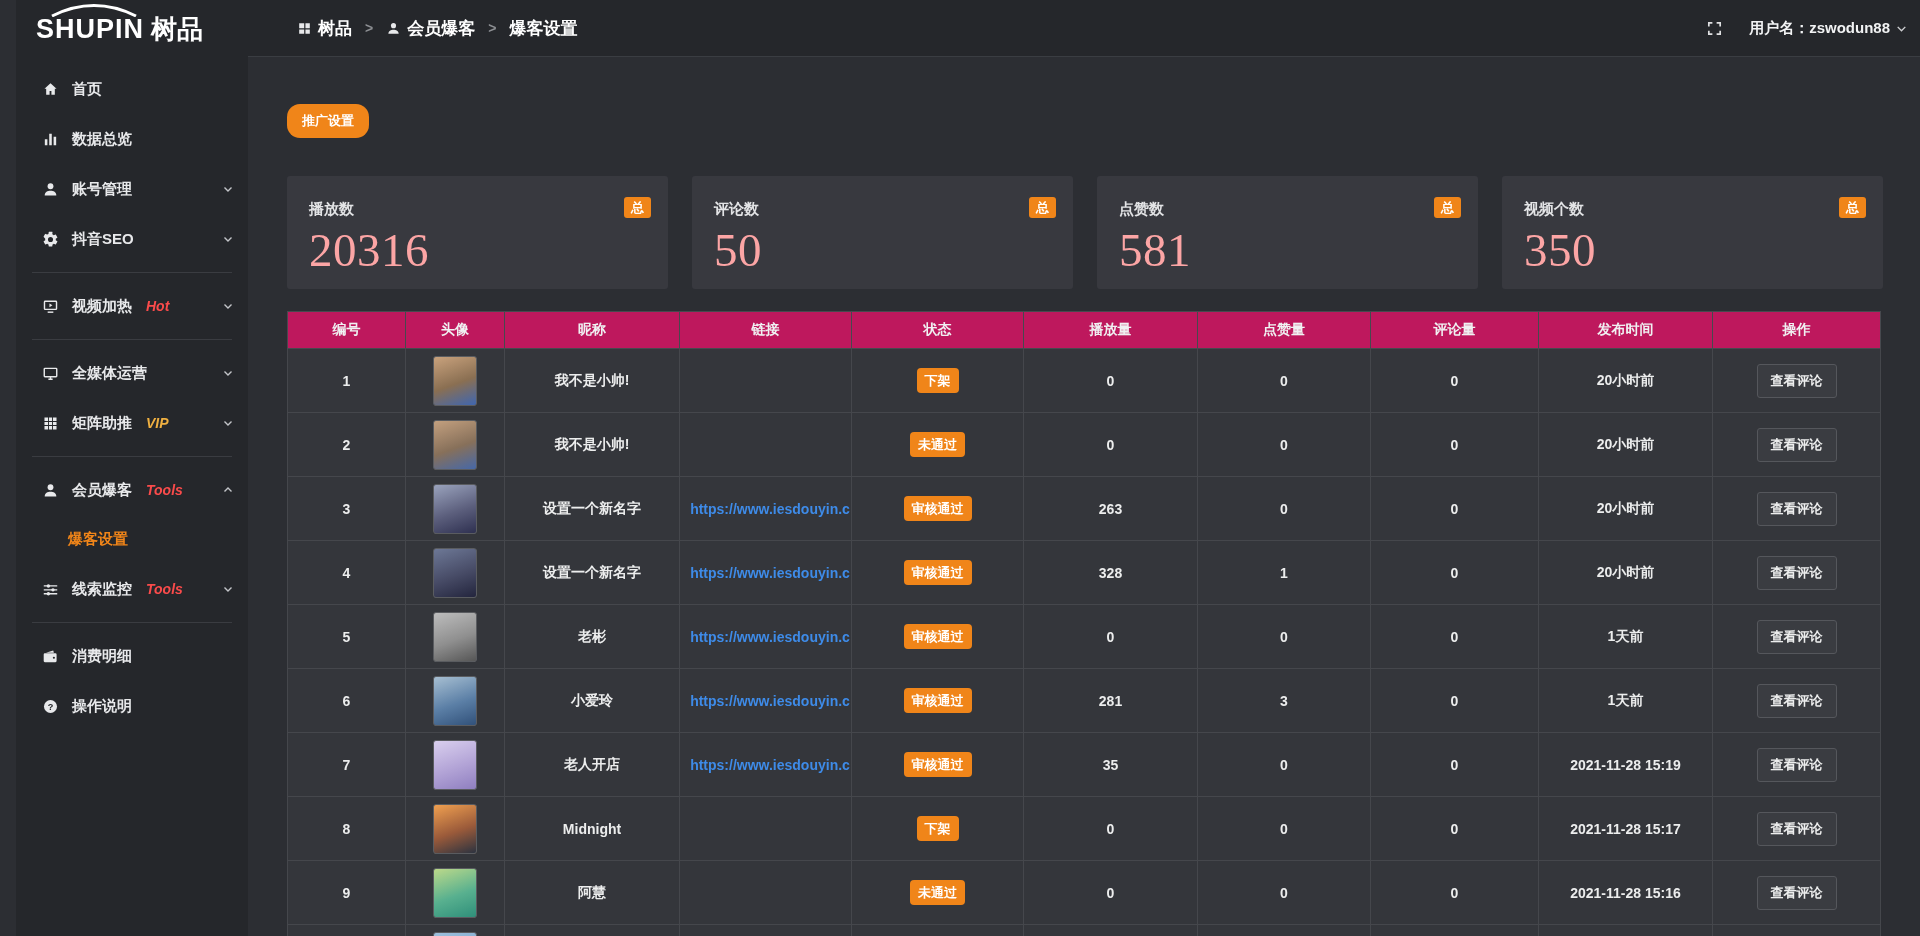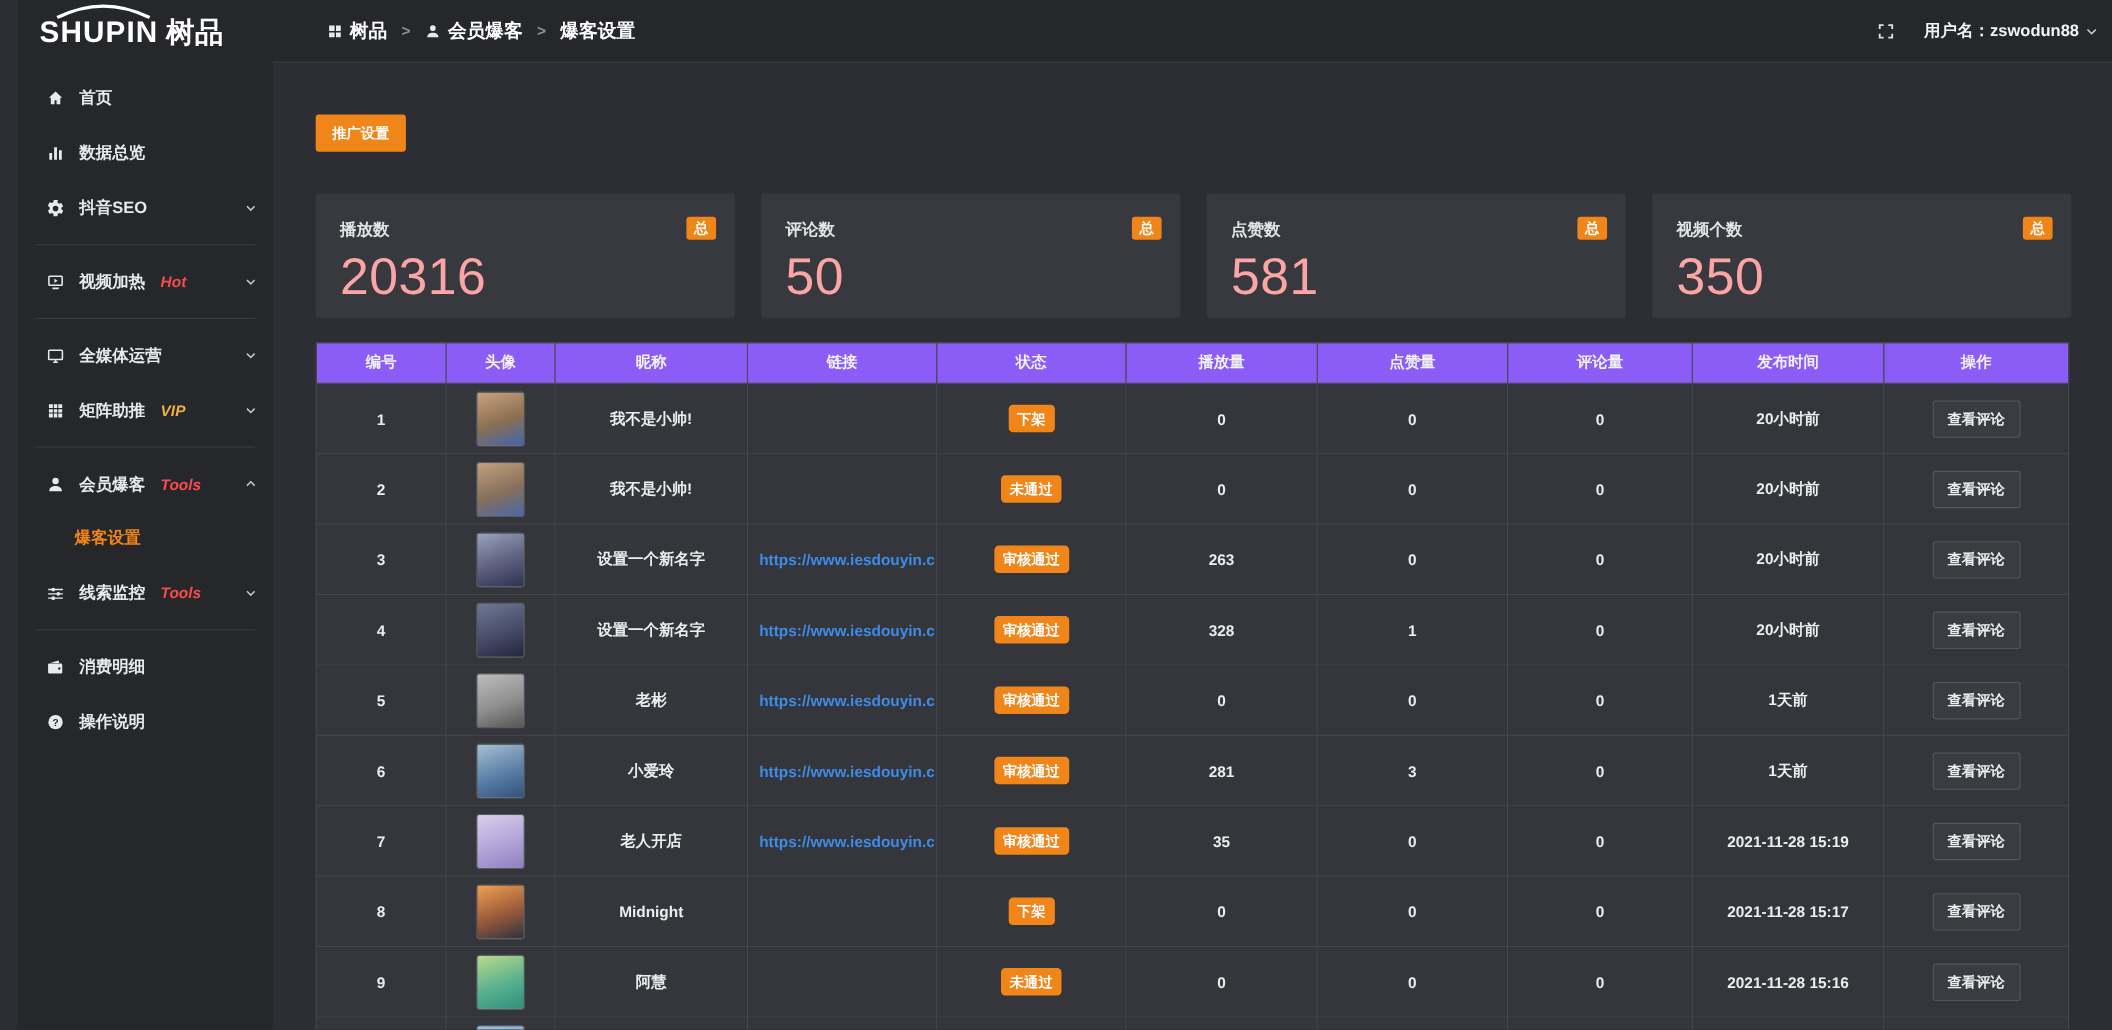--- a/index.html
+++ b/index.html
@@ -51,38 +51,38 @@
   .fs-btn { display:flex; color:#dfe0e2; cursor:pointer; margin-right:26px; }
   .user-box { display:flex; align-items:center; font-size:15px; font-weight:600; color:#f2f3f4; cursor:pointer;justify-content:center; }
   .user-box .uv-chevron { margin-left:5px; display:flex; color:#cfd0d3; }
   
   .content {
     position:absolute; left:232px; top:57px; width:1688px; height:879px;
     padding-left:55px; background:#2c2e33;
   }
   .promo-btn {
     margin-top:47px; display:inline-block; background:#f08519; color:#fff;
-    font-size:13px; font-weight:700; padding:8px 15px; border-radius:3px;
+    font-size:13px; font-weight:700; padding:8px 15px; border-radius:13px;
     border:none; cursor:pointer; font-family:inherit;
   }
-  .cards { display:flex; gap:24px; margin-top:38px; width:1596px; }
+  .cards { display:flex; gap:24px; margin-top:38px; width:1596px;font-family:Liberation Serif, serif; }
   .card {
     flex:1; height:113px; background:#38393f; border-radius:3px;
     position:relative; padding:24px 0 0 22px;
   }
   .card-label { font-size:15px; font-weight:600; color:#e3e4e6; }
   .card-value { font-size:47px; font-weight:500; color:#fca5a5; margin-top:4px; letter-spacing:0.5px; }
   .card-badge {
     position:absolute; top:21px; right:17px; background:#f08519; color:#fff;
     font-size:13px; font-weight:700; padding:4px 7px; border-radius:3px; line-height:1;
   }
   
   table.grid { border-collapse:collapse; table-layout:fixed; width:1593px; margin-top:22px; }
   table.grid th {
-    background:#8b5cf6; height:37px; font-size:14px; font-weight:700; color:#f0f1f2;
+    background:#be185d; height:37px; font-size:14px; font-weight:700; color:#f0f1f2;
     border:1px solid #47494e; text-align:center;
   }
   table.grid td {
     background:#34363b; height:64px; font-size:14px; font-weight:700; color:#eceded;
     border:1px solid #45474c; text-align:center; overflow:hidden; white-space:nowrap;
   }
   td.link-cell { text-align:left; padding-left:9px; }
   .row-link { color:#3e8be8; text-decoration:none; font-weight:700; font-size:14px; }
   .avatar {
     width:44px; height:50px; border-radius:3px; margin:0 auto;
@@ -117,20 +117,34 @@
         </span>
         <span class="ni-label">首页</span>
       </div>
       <div class="nav-item">
         <span class="ni-icon">
           <svg width="17" height="17" viewBox="0 0 24 24" fill="currentColor">
             <path d="M4 11.5h3.6V20H4zM10.2 4h3.6v16h-3.6zM16.4 8H20v12h-3.6z"></path>
           </svg>
         </span>
         <span class="ni-label">数据总览</span>
+      </div>
+      <div class="nav-item">
+        <span class="ni-icon">
+          <svg width="17" height="17" viewBox="0 0 24 24" fill="currentColor">
+            <circle cx="12" cy="7.4" r="4.1"></circle>
+            <path d="M3.8 20.5c0-4.6 4.1-6.6 8.2-6.6s8.2 2 8.2 6.6z"></path>
+          </svg>
+        </span>
+        <span class="ni-label">账号管理</span>
+        <span class="ni-chevron">
+          <svg width="12" height="12" viewBox="0 0 24 24" fill="none" stroke="currentColor" stroke-width="2.8">
+            <path d="M5 9l7 7 7-7"></path>
+          </svg>
+        </span>
       </div>
       <div class="nav-item">
         <span class="ni-icon">
           <svg width="17" height="17" viewBox="0 0 24 24" fill="currentColor">
             <path d="M19.4 13c.05-.33.07-.66.07-1s-.02-.67-.07-1l2.1-1.64a.5.5 0 0 0 .12-.64l-2-3.46a.5.5 0 0 0-.6-.22l-2.48 1a7.3 7.3 0 0 0-1.7-.99l-.38-2.65A.5.5 0 0 0 14 1h-4a.5.5 0 0 0-.5.42l-.37 2.65c-.62.26-1.18.6-1.71.99l-2.48-1a.5.5 0 0 0-.6.22l-2 3.46a.5.5 0 0 0 .12.64L4.56 11c-.05.33-.07.66-.07 1s.02.67.07 1l-2.1 1.64a.5.5 0 0 0-.12.64l2 3.46c.13.22.39.31.6.22l2.48-1c.53.4 1.1.73 1.7.99l.38 2.65c.04.24.25.42.5.42h4c.25 0 .46-.18.5-.42l.37-2.65a7.3 7.3 0 0 0 1.7-.99l2.49 1c.22.09.47 0 .6-.22l2-3.46a.5.5 0 0 0-.12-.64zM12 15.6a3.6 3.6 0 1 1 0-7.2 3.6 3.6 0 0 1 0 7.2z"></path>
           </svg>
         </span>
         <span class="ni-label">抖音SEO</span>
         <span class="ni-chevron">
           <svg width="12" height="12" viewBox="0 0 24 24" fill="none" stroke="currentColor" stroke-width="2.8">

